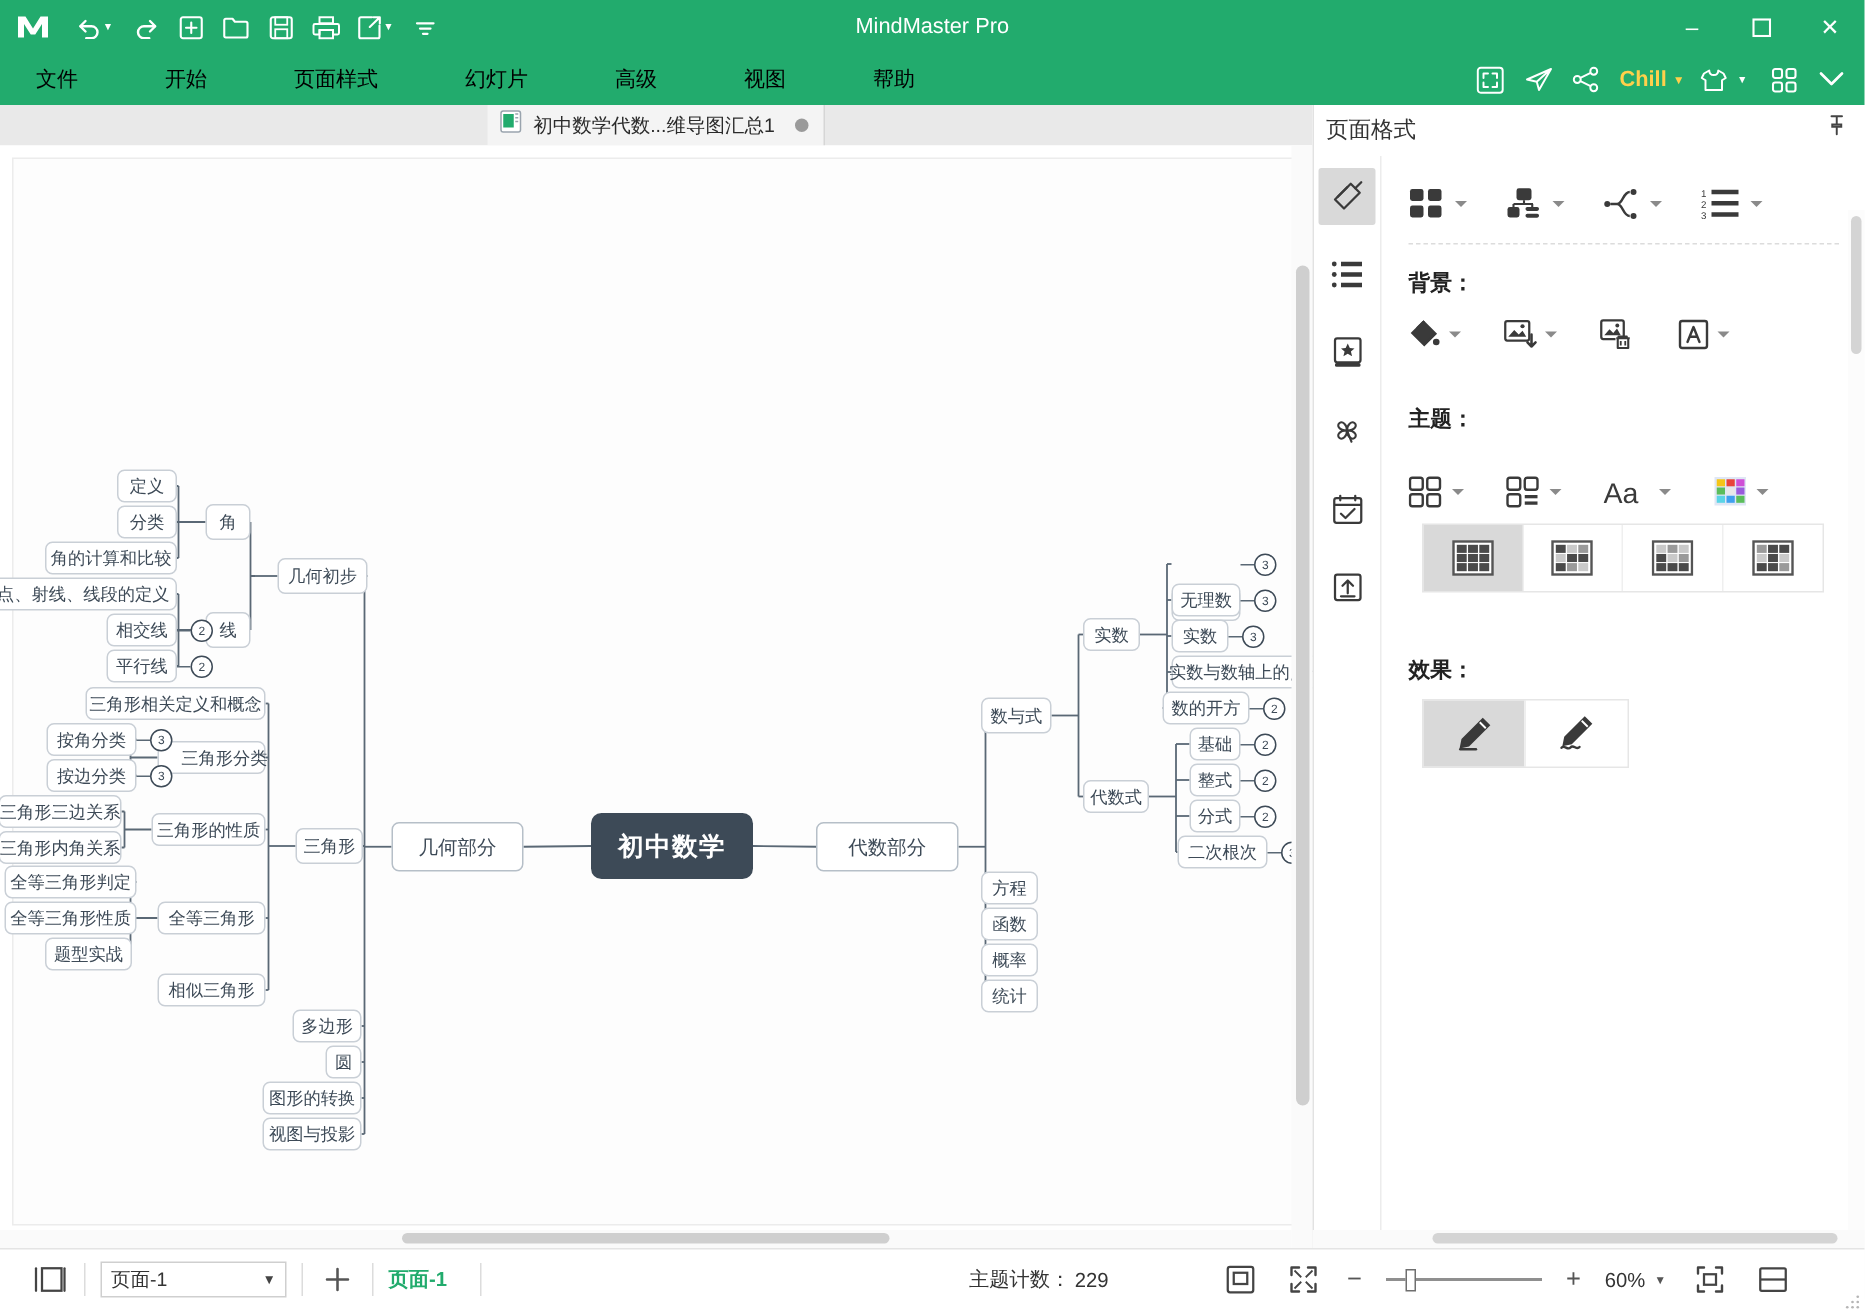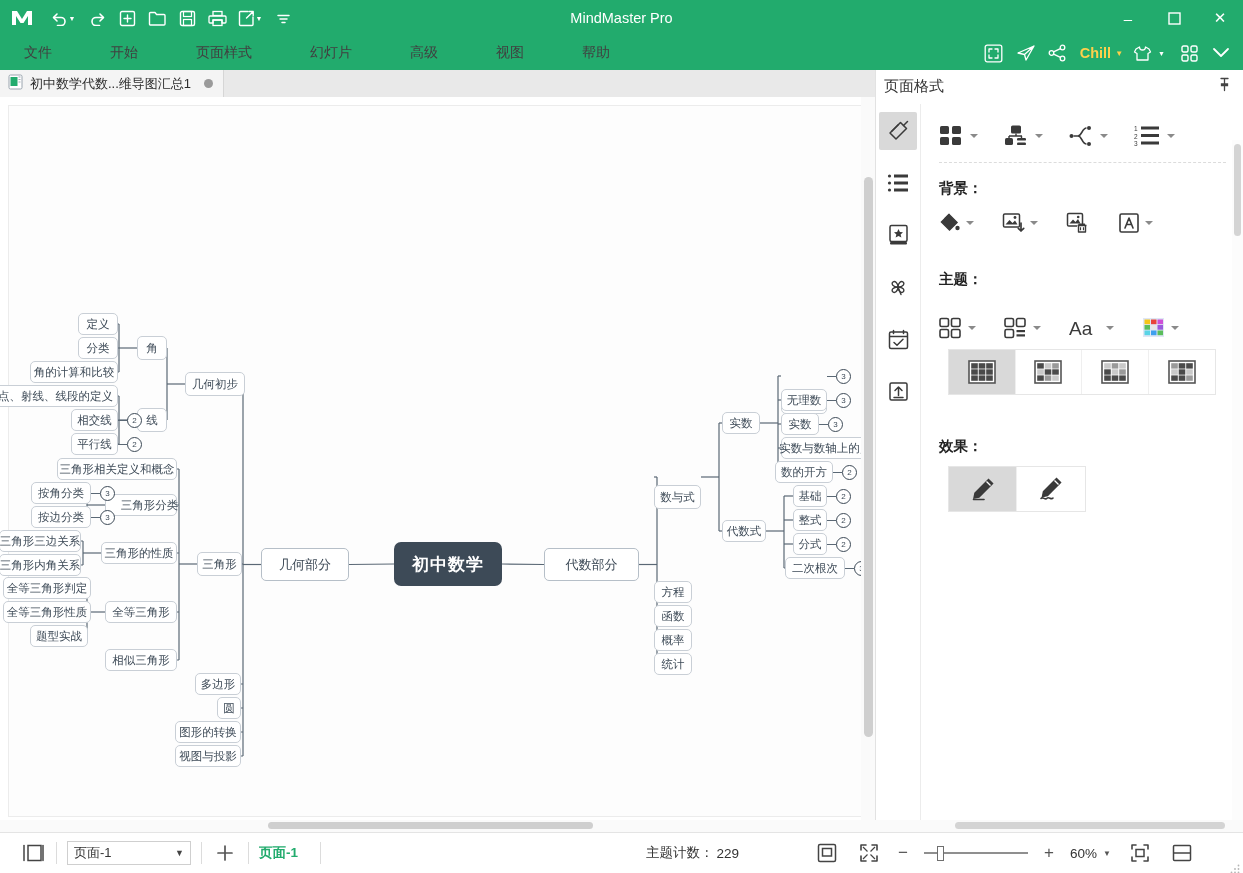--- a/index.html
+++ b/index.html
@@ -29,31 +29,31 @@
   #wincontrols div {
     width: 46px; height: 36px; display: flex; align-items: center; justify-content: center;
     cursor: pointer; font-size: 15px;
   }
   
   #menubar {
     position: absolute; left: 0; top: 36px; width: 1243px; height: 34px;
     background: #22ab6d; color: #fff; display: flex; align-items: center;
   }
   #menubar .mi {
-    font-size: 14px; cursor: pointer; color: #404040;
+    font-size: 14px; cursor: pointer; color: #000000;
     padding: 4px 10px;
   }
   #menu-left { display: flex; align-items: center; margin-left: 14px; gap: 38px; }
   #menu-right { position: absolute; right: 8px; top: 0; height: 34px; display: flex; align-items: center; gap: 4px; }
   .mr-icon { width: 28px; height: 28px; display: flex; align-items: center; justify-content: center; cursor: pointer; }
   #chill { color: #ffd04b; font-size: 14.5px; font-weight: bold; cursor: pointer; display: flex; align-items: center; gap: 4px; padding: 0 4px; }
   
   #tabstrip {
     position: absolute; left: 0; top: 70px; width: 875px; height: 27px;
-    background: #e9e9e9; display: flex; align-items: flex-end;
+    background: #e9e9e9; display: flex; align-items: flex-end; justify-content: center;
   }
   #doctab {
     height: 27px; background: #f4f4f4; display: flex; align-items: center;
     padding: 0 10px 0 8px; gap: 7px; border-right: 1px solid #d6d6d6; cursor: pointer;
   }
   #doctab .label { font-size: 13px; color: #2b2b2b; }
   #doctab .dot { width: 9px; height: 9px; border-radius: 50%; background: #9a9a9a; margin-left: 6px; }
   
   #canvaswrap {
     position: absolute; left: 0; top: 97px; width: 875px; height: 735px;
@@ -448,21 +448,21 @@
         </div>
         <div class="node " style="left: 208px; top: 591px; width: 24px; height: 22px;">
           <span>圆</span>
         </div>
         <div class="node " style="left: 166px; top: 615px; width: 66px; height: 22px;">
           <span>图形的转换</span>
         </div>
         <div class="node " style="left: 166px; top: 639px; width: 66px; height: 22px;">
           <span>视图与投影</span>
         </div>
-        <div class="node " style="left: 645px; top: 359px; width: 47px; height: 24px; margin-top: 20px;">
+        <div class="node " style="left: 645px; top: 359px; width: 47px; height: 24px;">
           <span>数与式</span>
         </div>
         <div class="node " style="left: 713px; top: 306px; width: 38px; height: 22px;">
           <span>实数</span>
         </div>
         <div class="node " style="left: 713px; top: 414px; width: 44px; height: 22px;">
           <span>代数式</span>
         </div>
         <div class="node " style="left: 772px; top: 259px; width: 46px; height: 22px; margin-top: 27px;">
           <span>有理数</span>

